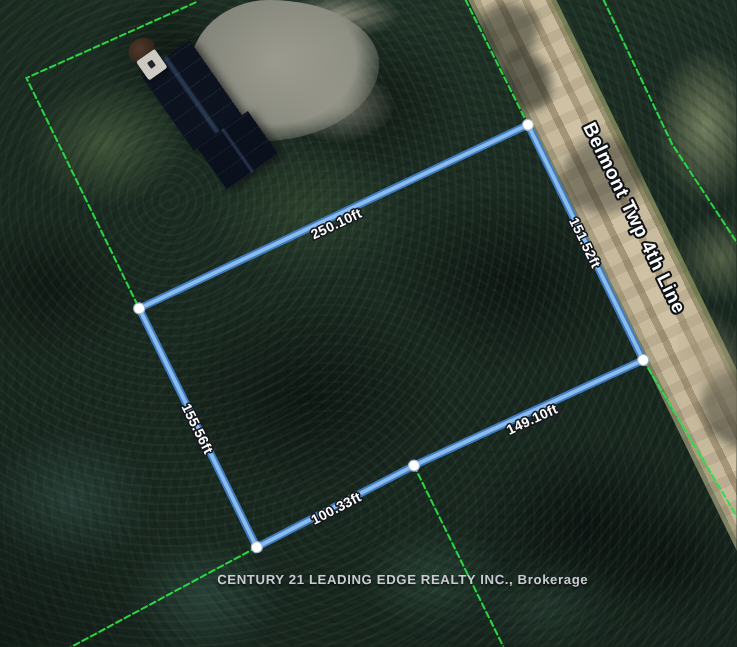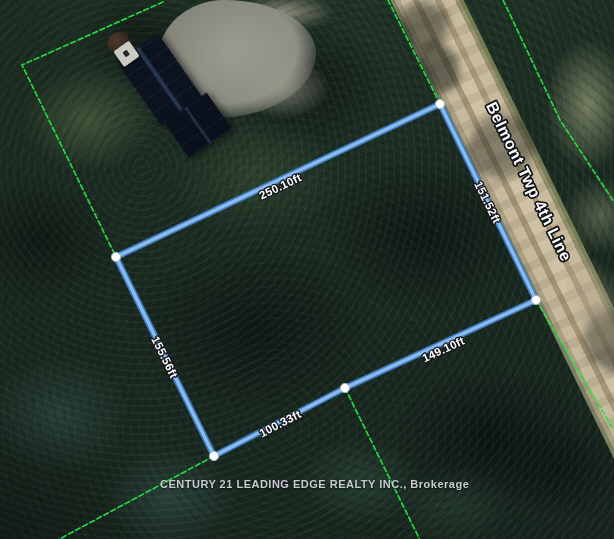--- a/index.html
+++ b/index.html
@@ -114,21 +114,21 @@
     fill:var(--dimension-text,#fff);stroke:var(--dimension-outline,#15181d);stroke-width:2.6px;
     paint-order:stroke fill;stroke-linejoin:round;text-anchor:middle;letter-spacing:.3px;
   }
   .road-label{
     font-family:"Liberation Sans",sans-serif;font-size:16px;font-weight:700;
     fill:var(--road-name-text,#fff);stroke:#101317;stroke-width:3.4px;
     paint-order:stroke fill;stroke-linejoin:round;text-anchor:middle;letter-spacing:.5px;
   }
   
   .attribution{
-    position:absolute;left:160px;top:478px;
+    position:absolute;left:181px;top:478px;
     font-size:11px;font-weight:600;letter-spacing:.5px;color:var(--attribution-text,#c8cbd1);
     text-shadow:0 1px 2px rgba(0,0,0,.75);white-space:nowrap;
   }
 </style>
 </head>
 <body>
 
 <div class="stage">
 
   <div class="terrain"></div>

